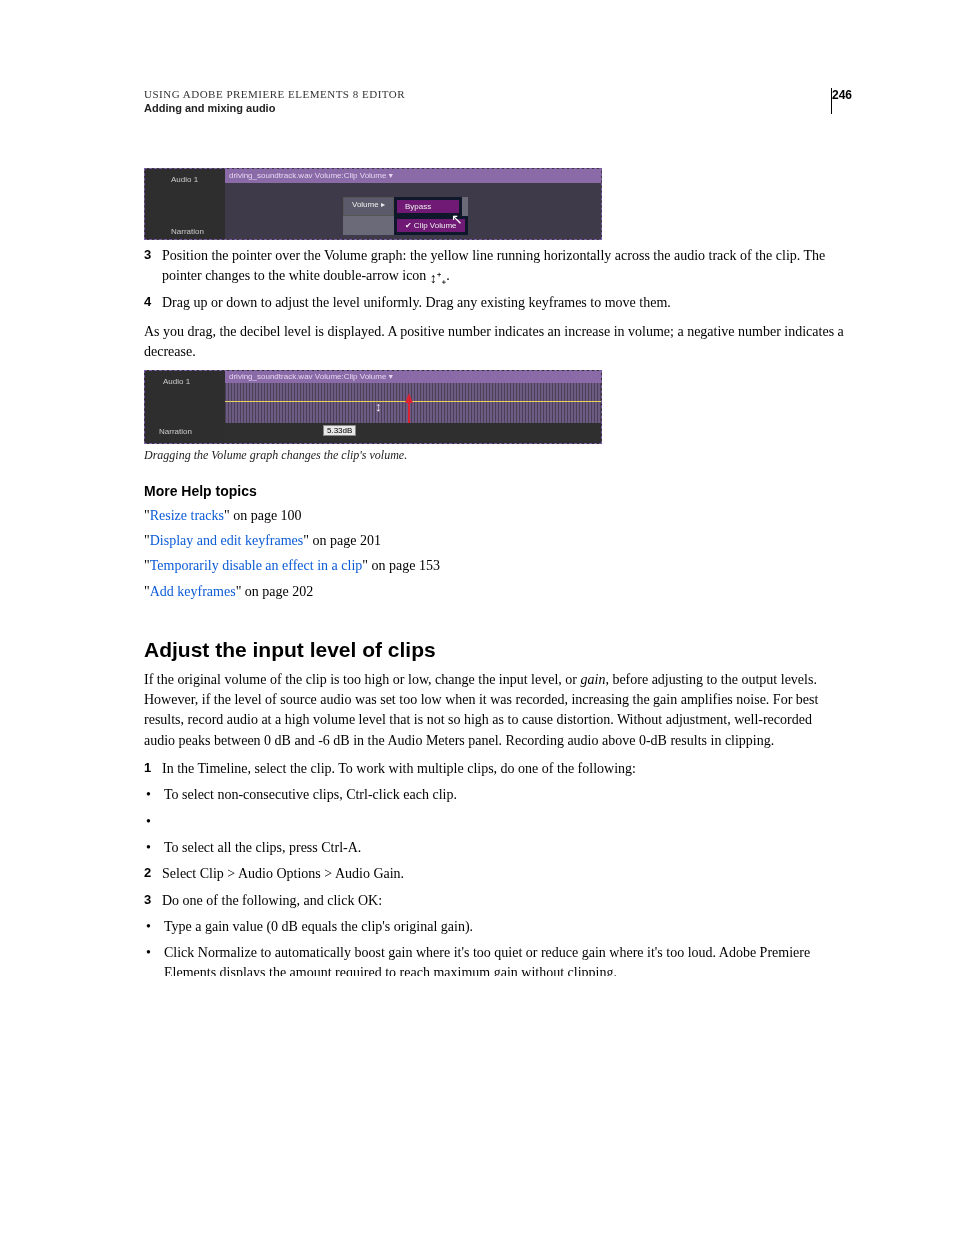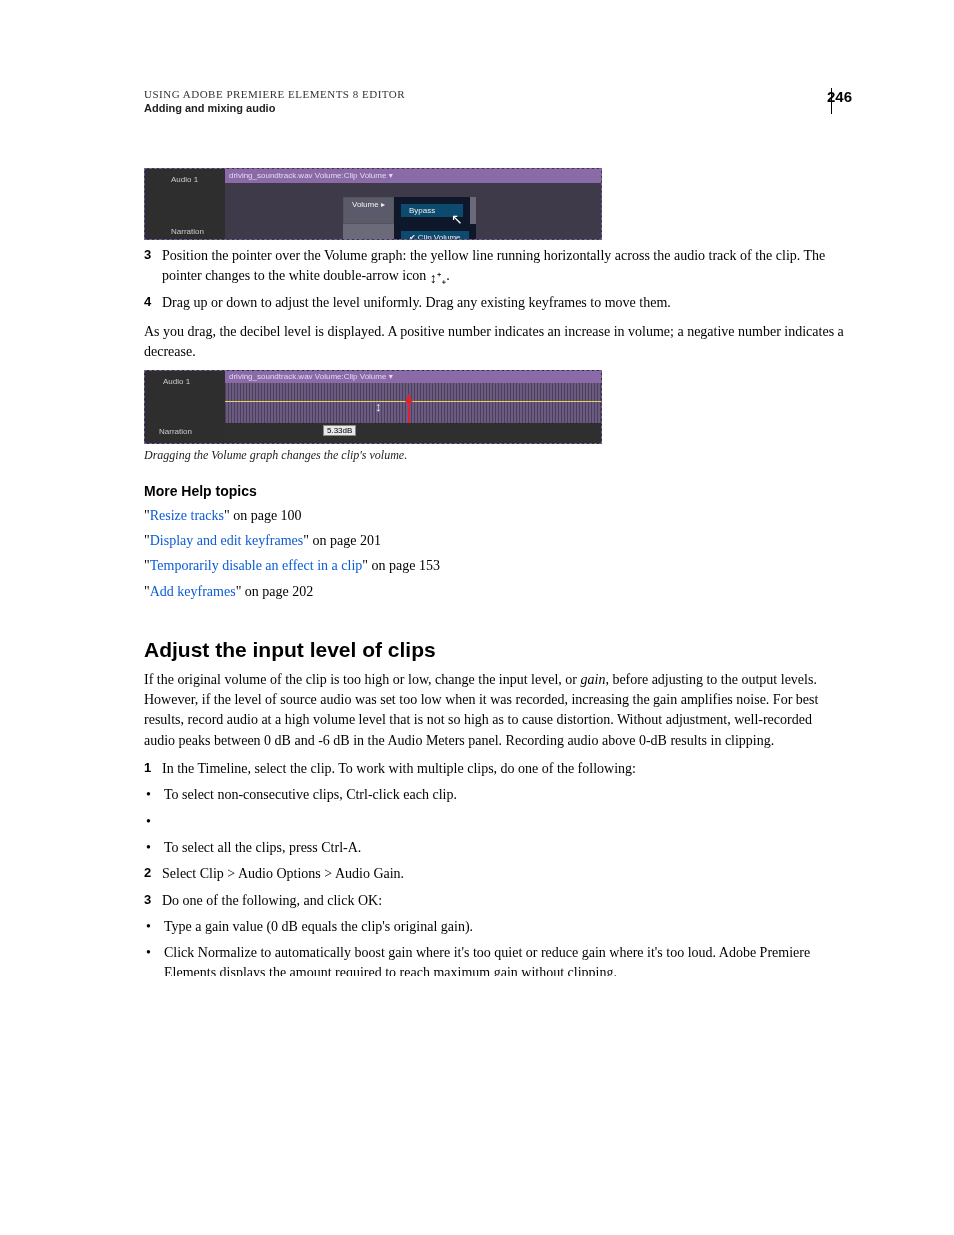--- a/index.html
+++ b/index.html
@@ -30,21 +30,21 @@
     font-size: 11px;
     font-weight: bold;
     font-family: "Myriad Pro", Arial, sans-serif;
     color: #222;
     margin-top: 2px;
   }
   .page-number {
     position: absolute;
     top: 88px;
     right: 102px;
-    font-size: 15px;
+    font-size: 12px;
     font-weight: bold;
     font-family: "Myriad Pro", Arial, sans-serif;
   }
   .vrule {
     position: absolute;
     top: 88px;
     right: 122px;
     width: 1px;
     height: 26px;
     background: #000;
@@ -92,21 +92,21 @@
   }
   .fig1 .menu {
     position: absolute; left: 198px; top: 20px;
     background: #6a6a78; color: #eee; font-size: 8px; margin-top: 8px;
   }
   .fig1 .menu .row { display:flex; }
   .fig1 .menu .cell {
     padding: 2px 8px; border: 1px solid #555; background:#5a5a6a;
   }
   .fig1 .menu .cell2 {
-    padding: 2px 8px; border: 7px solid #0f172a; background:#0c4a6e;
+    padding: 2px 8px; border: 3px solid #0f172a; background:#701a75;
     min-width: 46px;
   }
   .fig1 .cursor {
     position: absolute; left: 306px; top: 42px; font-size: 14px; color:#fff;
   }
   
   .fig2 {
     width: 456px;
     height: 72px;
     background: #2f2f2f;

